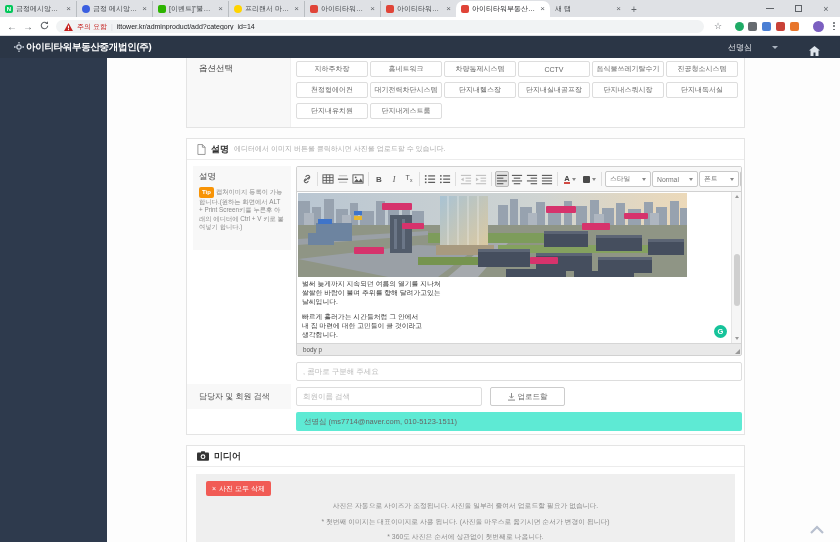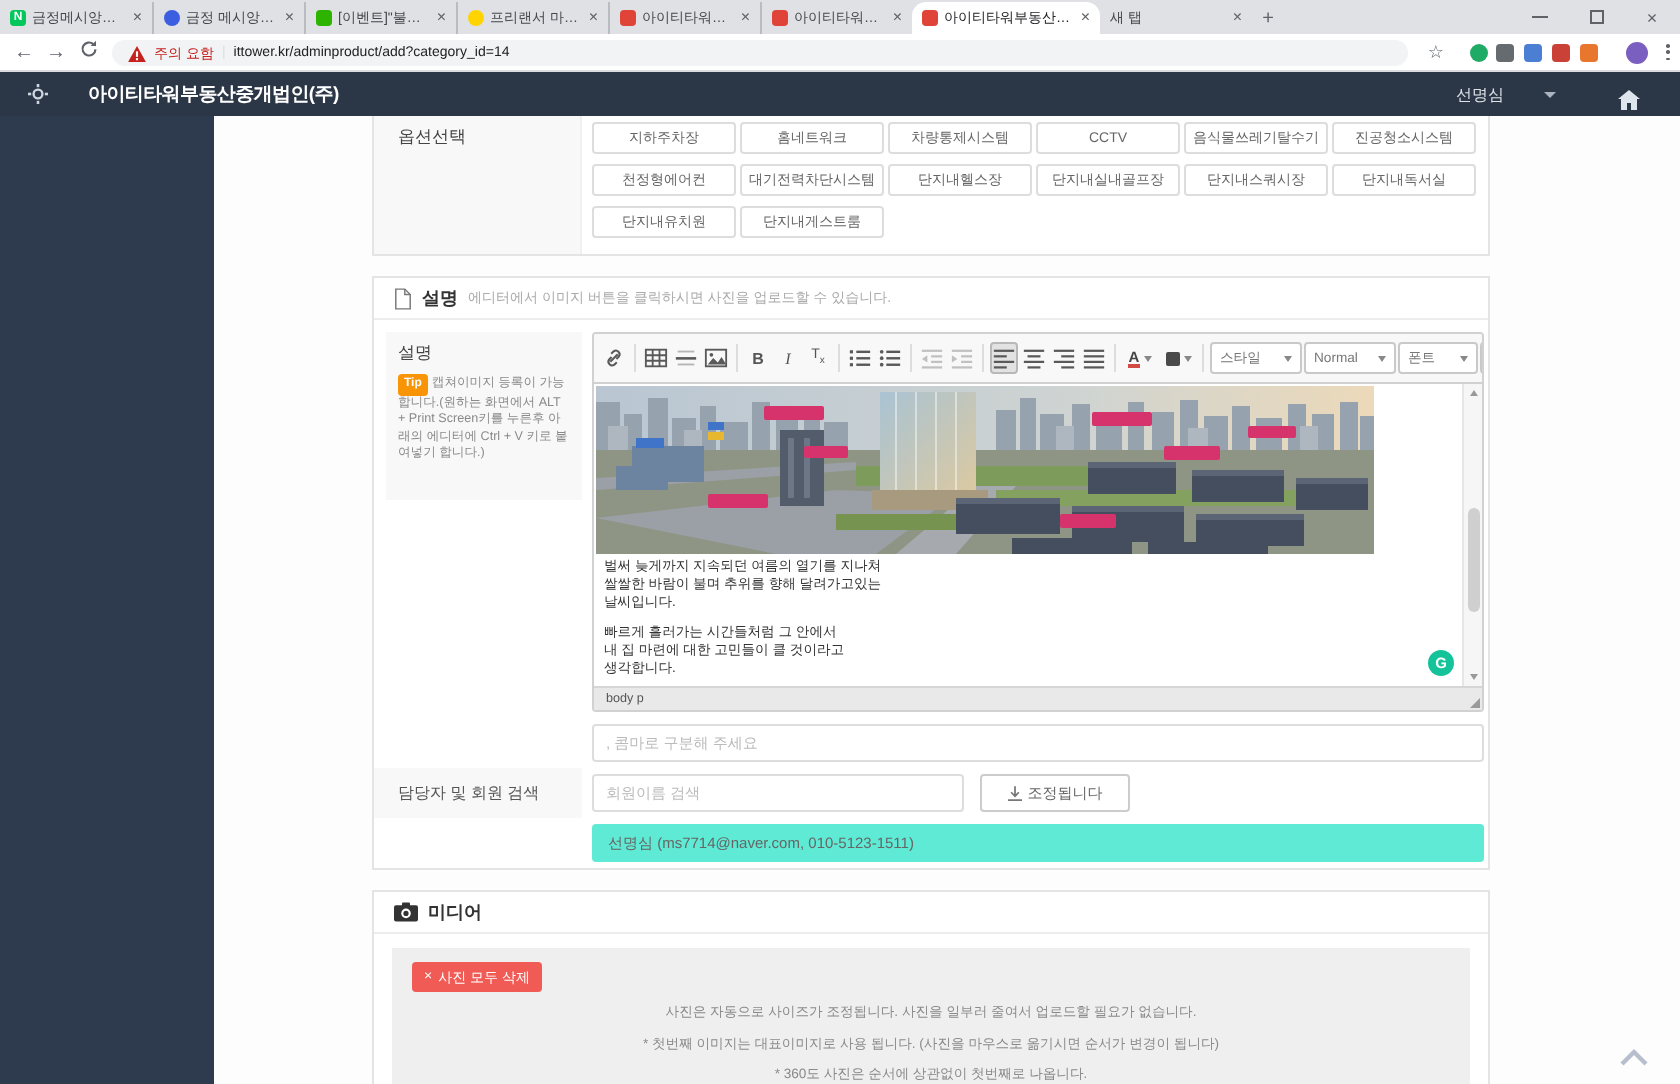--- a/index.html
+++ b/index.html
@@ -30,21 +30,21 @@
   .url-txt { color:#202124; font-size:7px; white-space:nowrap; overflow:hidden; }
   .star { position:absolute; right:118px; top:4px; font-size:9px; color:#5f6368; }
   .ext { position:absolute; top:5px; width:9px; height:9px; border-radius:2px; }
   .ext.round { border-radius:50%; }
   .avatar { position:absolute; right:16px; top:4px; width:11px; height:11px; border-radius:50%; background:#7b5fc0; }
   .menu-dots { position:absolute; right:5px; top:5px; display:flex; flex-direction:column; gap:1.5px; }
   .menu-dots i { width:1.8px; height:1.8px; border-radius:50%; background:#5f6368; }
 
   
   .admhead { position:absolute; left:0; top:36px; width:840px; height:22px; background:#2b3646; display:flex; align-items:center; color:#fff; }
-  .admhead .ttl { font-size:9.5px; font-weight:bold; margin-left:20px; letter-spacing:-0.3px; }
+  .admhead .ttl { font-size:9.5px; font-weight:bold; margin-left:2px; letter-spacing:-0.3px; }
   .adm-user { position:absolute; right:62px; font-size:8px; color:#dfe3e8; display:flex; align-items:center; gap:20px; }
   .caret-dn { width:0; height:0; border-left:3px solid transparent; border-right:3px solid transparent; border-top:3.5px solid #aab3bf; }
   .adm-home { position:absolute; right:20px; top:6px; }
   .sidebar { position:absolute; left:0; top:58px; width:107px; height:484px; background:#2e3a4d; }
 
   
   .content { position:absolute; left:107px; top:58px; width:733px; height:484px; background:#fdfdfd; }
   .panel { position:absolute; left:79px; width:559px; background:#fff; border:1px solid #e4e4e4; }
   .p-label-col { position:absolute; left:0; top:0; bottom:0; width:104px; background:#f8f8f8; border-right:1px solid #f0f0f0; }
   .p-label { position:absolute; left:12px; font-size:8.5px; color:#444; }
@@ -551,21 +551,21 @@
         </div>
 
         <div class="frow" style="top:224px">
           <div class="cell-label">담당자 및 회원 검색</div>
           <input style="width: 186px;" placeholder="회원이름 검색">
           <button class="applybtn">
             <svg width="7" height="8" viewBox="0 0 8 9">
                 <path d="M4 0v5M1.8 3.5L4 5.8 6.2 3.5" stroke="#777" stroke-width="1" fill="none"></path>
                 <rect y="7.5" width="8" height="1" fill="#777"></rect>
               </svg>
-            <span>조정됩니다</span>
+            <span>업로드할</span>
           </button>
         </div>
 
         <div class="frow" style="top:249px">
           <div class="ro-val">선명심 (ms7714@naver.com, 010-5123-1511)</div>
         </div>
       </div>
     </div>
 
     <div class="panel media">

